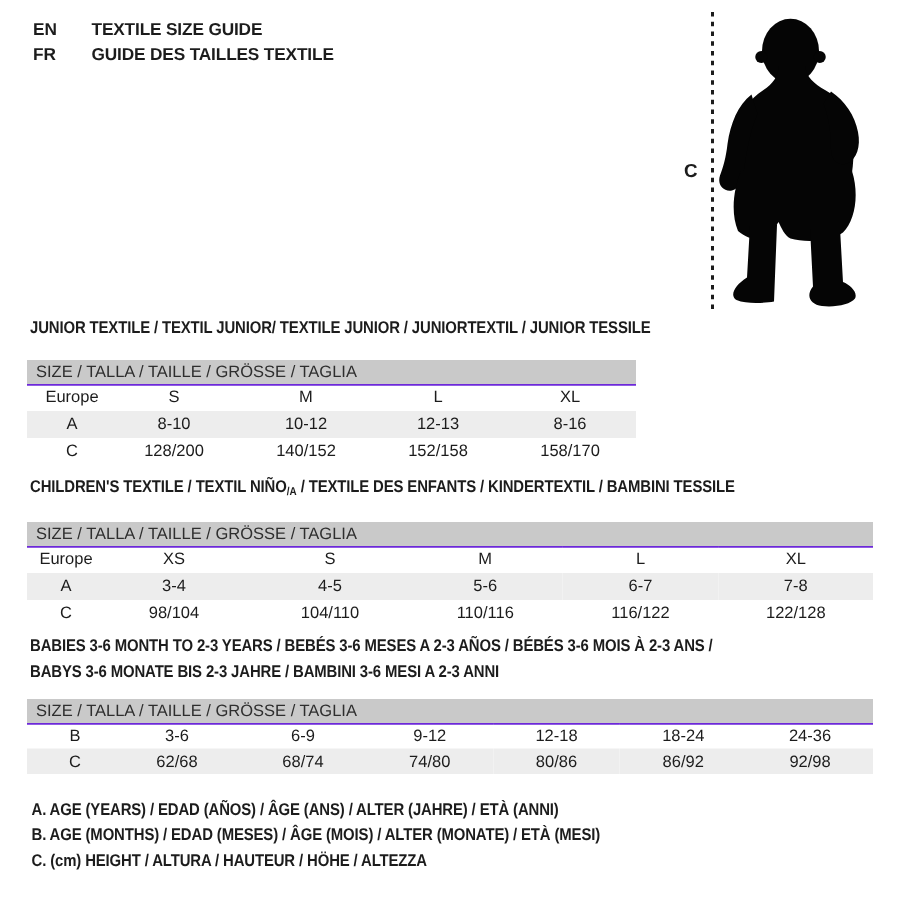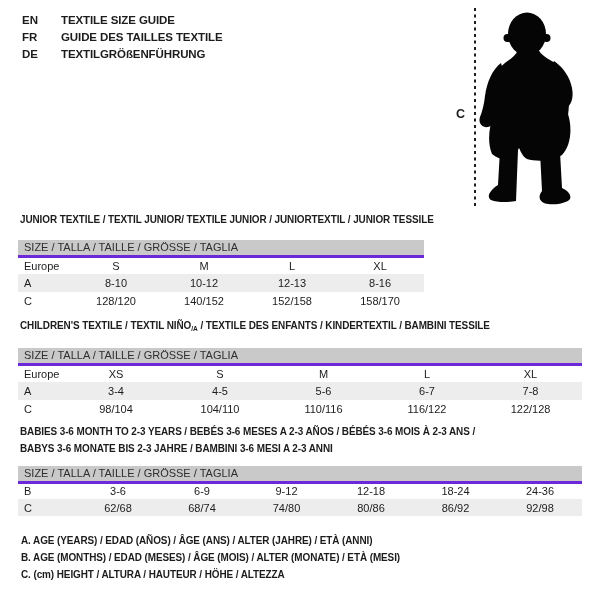--- a/index.html
+++ b/index.html
@@ -43,28 +43,28 @@
     position: absolute;
     border-collapse: collapse; table-layout: fixed;
     font-size: 11px;
   }
   #table1 { left: 18px; top: 240px; width: 406px; }
   #table2 { left: 18px; top: 348px; width: 564px; }
   #table3 { left: 18px; top: 466px; width: 564px; }
   .size-table th.bar {
     height: 16px; text-align: left; padding: 0 0 0 6px;
     font-weight: 400; font-size: 11px; color: #2e2e2e;
-    border-bottom: 3px solid #6d28d9;
+    border-bottom: 1px solid #6d28d9;
   }
   .size-table td {
     height: 18px; padding: 0; text-align: center;
     font-weight: 400; color: #1c1c1c;
   }
   #table3 td { height: 17px; }
-  .size-table td.lbl { text-align: left; padding-left: 6px; }
+  .size-table td.lbl { text-align: center; padding-left: 6px; }
   .size-table tr.alt td { }
 
   
   .legend { position: absolute; left: 21px; top: 534px; }
   .legend-line {
     height: 17px; font-weight: 700; font-size: 11.3px; letter-spacing: -0.1px;
     white-space: nowrap; transform: scaleX(.88); transform-origin: 0 50%;
   }
 </style>
 </head>
@@ -73,24 +73,20 @@
 <div class="page">
 
   <div class="lang-list">
     <div class="lang-row">
       <span class="lang-code">EN</span>
       <span class="lang-label">TEXTILE SIZE GUIDE</span>
     </div>
     <div class="lang-row">
       <span class="lang-code">FR</span>
       <span class="lang-label">GUIDE DES TAILLES TEXTILE</span>
-    </div>
-    <div class="lang-row">
-      <span class="lang-code">DE</span>
-      <span class="lang-label">TEXTILGRÖßENFÜHRUNG</span>
     </div>
   </div>
 
   <span class="hfig-label">C</span>
   <svg class="hfig-line" width="4" height="200" aria-hidden="true">
     <line x1="2" y1="0" x2="2" y2="200" stroke="#1c1c1c" stroke-width="2" stroke-dasharray="3 3.5"></line>
   </svg>
   <svg class="baby" width="100" height="198" viewBox="0 0 100 198" aria-hidden="true">
     <g fill="#050505">
       <ellipse cx="48" cy="26" rx="19" ry="21.5"></ellipse>
@@ -129,21 +125,21 @@
       </tr>
       <tr class="alt" style="background:#ededed">
         <td class="lbl">A</td>
         <td>8-10</td>
         <td>10-12</td>
         <td>12-13</td>
         <td>8-16</td>
       </tr>
       <tr>
         <td class="lbl">C</td>
-        <td>128/120</td>
+        <td>128/200</td>
         <td>140/152</td>
         <td>152/158</td>
         <td>158/170</td>
       </tr>
     </tbody>
   </table>
 
   <div class="sec-title" id="sec2-title"><span>CHILDREN'S TEXTILE / TEXTIL NIÑO</span><span class="sub-a">/A</span><span> / TEXTILE DES ENFANTS / KINDERTEXTIL / BAMBINI TESSILE</span></div>
   <table class="size-table" id="table2">
     <colgroup>

